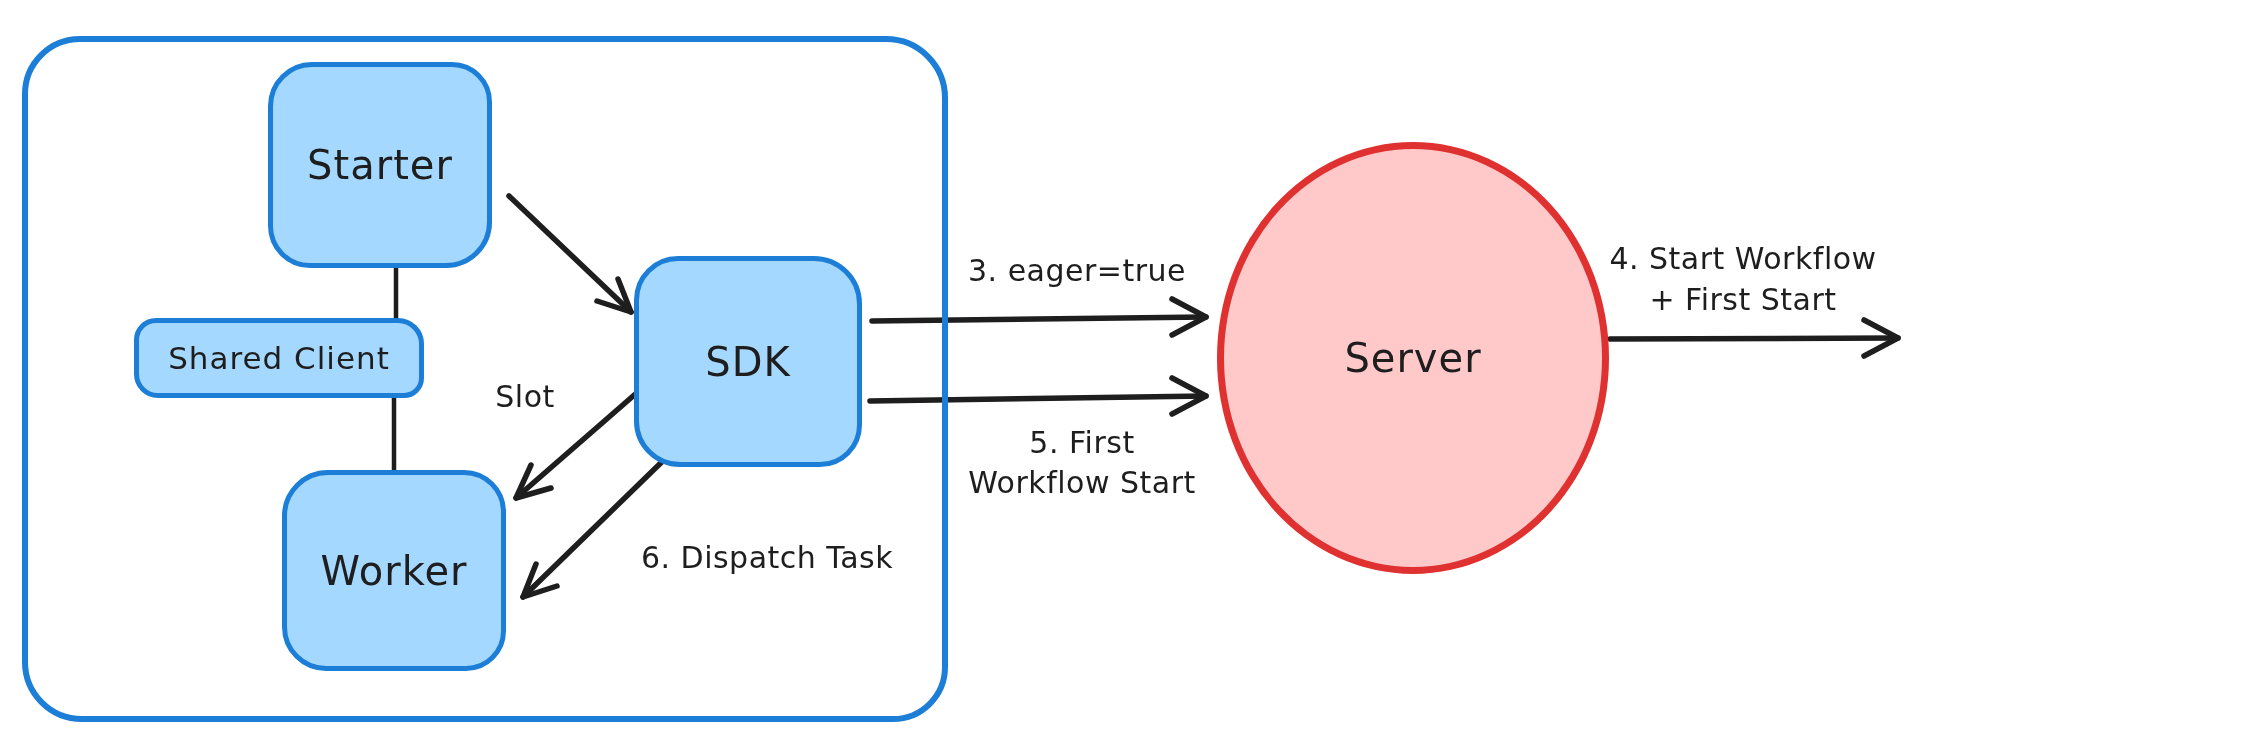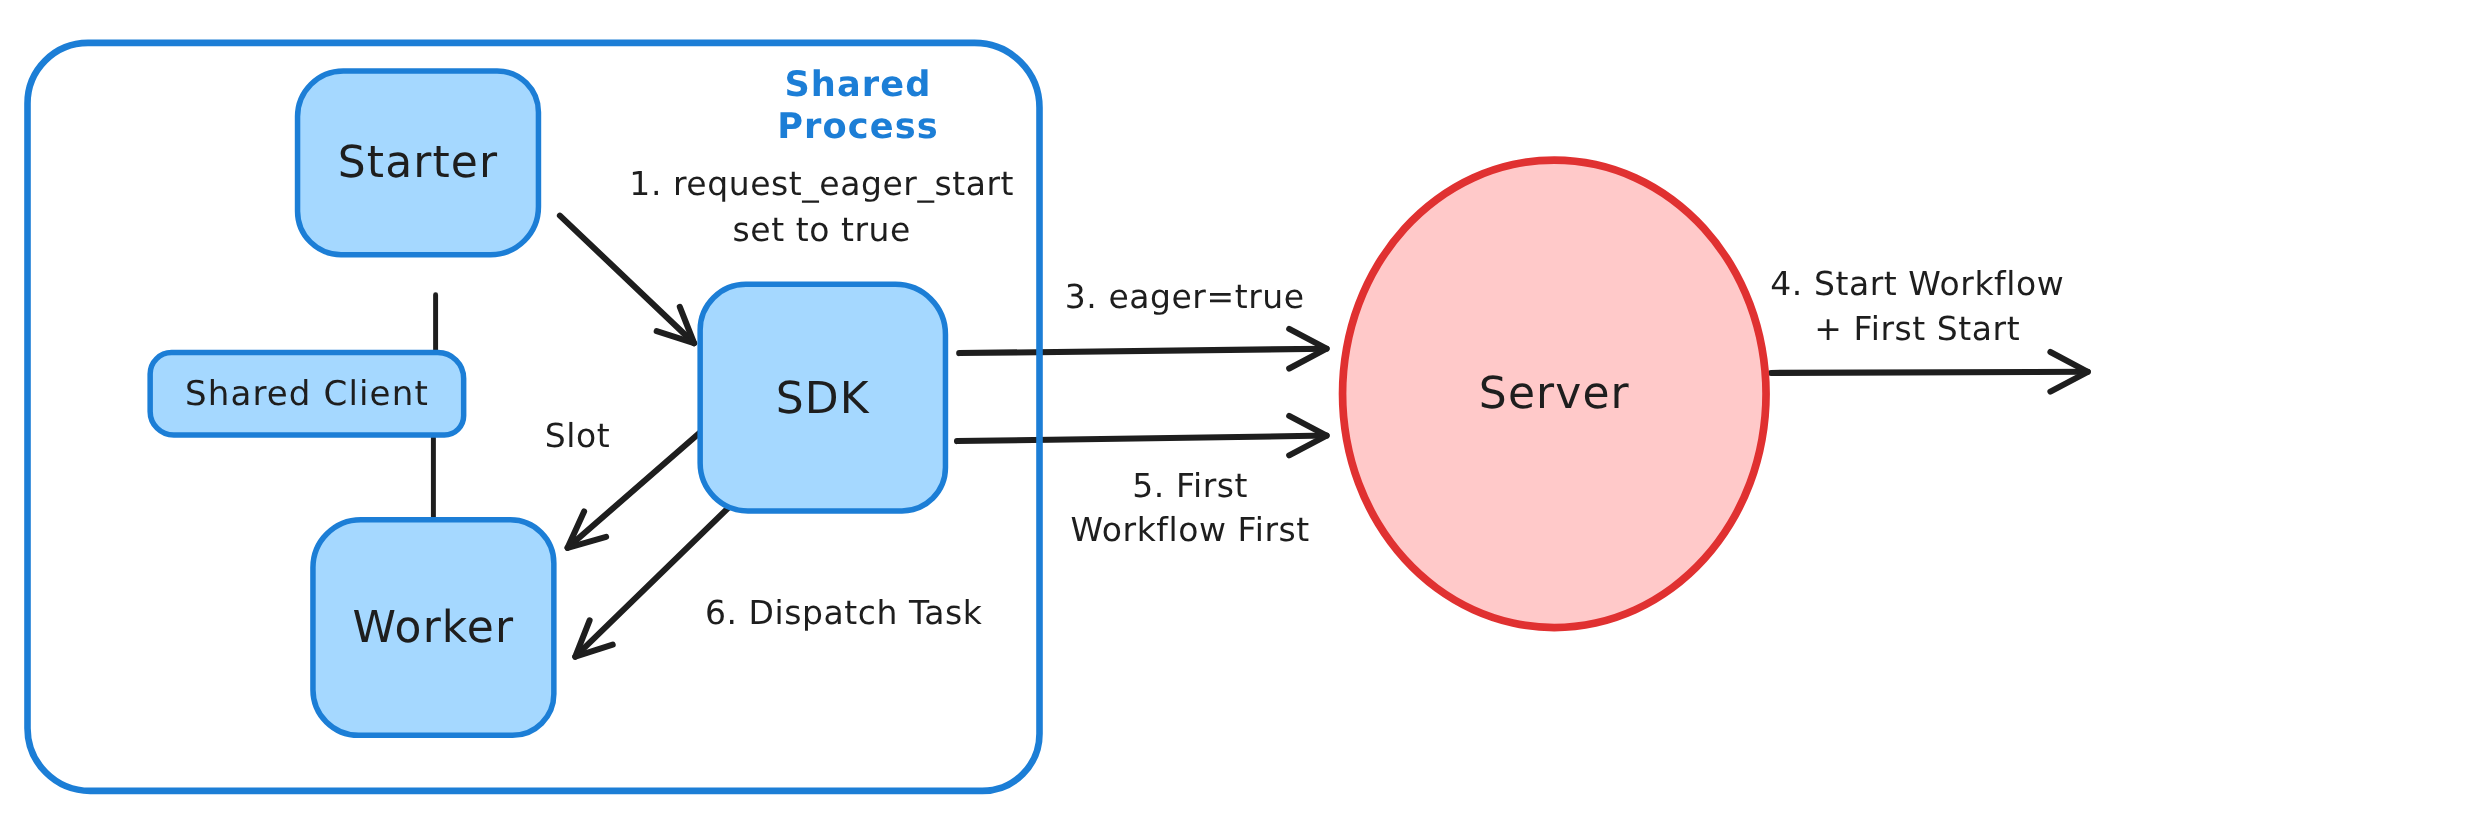--- a/index.html
+++ b/index.html
@@ -57,21 +57,21 @@
     position: absolute;
     left: 640px; top: 57px;
     width: 280px;
     text-align: center;
     font-size: 32px;
     font-weight: bold;
     color: var(--blue-stroke);
     letter-spacing: 1px;
   }
   .node-label { font-size: 40px; letter-spacing: 1px; }
-  #starter-node  { left: 268px; top: 62px;  width: 224px; height: 172px; border-radius: 44px 40px 46px 42px; }
+  #starter-node  { left: 268px; top: 62px;  width: 224px; height: 206px; border-radius: 44px 40px 46px 42px; }
   #shared-client-node { left: 134px; top: 318px; width: 290px; height: 80px; border-radius: 22px 26px 20px 24px; }
   #shared-client-node .node-label { font-size: 31px; }
   #worker-node   { left: 282px; top: 470px; width: 224px; height: 201px; border-radius: 46px 42px 40px 44px; }
   #sdk-node      { left: 634px; top: 256px; width: 228px; height: 211px; border-radius: 44px 48px 42px 46px; }
   #server-node   { left: 1217px; top: 142px; width: 392px; height: 432px; border-radius: 50%; border-width: 7px; }
   #db-node       { left: 1908px; top: 193px; width: 309px; height: 343px; border-radius: 62px 58px 64px 60px; }
   #db-node .node-label { font-size: 44px; letter-spacing: 2px; }
   .annotation {
     position: absolute;
     text-align: center;
@@ -125,21 +125,20 @@
       <polyline class="sketch-line" points="1172,378 1206,396 1172,414"></polyline>
     </g>
 
     <g>
       <path class="sketch-line" d="M1610,339 L1898,338"></path>
       <polyline class="sketch-line" points="1864,320 1898,338 1864,356"></polyline>
     </g>
   </svg>
 
   <div class="container-frame"></div>
-  <div class="container-label">Shared Process</div>
 
   <div class="node blue-node" id="starter-node">
     <span class="node-label">Starter</span>
   </div>
 
   <div class="node blue-node" id="shared-client-node">
     <span class="node-label">Shared Client</span>
   </div>
 
   <div class="node blue-node" id="worker-node">
@@ -149,40 +148,36 @@
   <div class="node blue-node" id="sdk-node">
     <span class="node-label">SDK</span>
   </div>
 
   <div class="node red-node" id="server-node">
     <span class="node-label">Server</span>
   </div>
 
 
 
-  <div class="annotation" id="label-request-eager-start">
-    <div>1. request_eager_start</div>
-    <div>set to true</div>
-  </div>
 
   <div class="annotation" id="label-reserve-slot">
     <div>Slot</div>
   </div>
 
   <div class="annotation" id="label-dispatch-task">
     <div>6. Dispatch Task</div>
   </div>
 
   <div class="annotation" id="label-eager-true">
     <div>3. eager=true</div>
   </div>
 
   <div class="annotation" id="label-first-workflow-task">
     <div>5. First</div>
-    <div>Workflow First</div>
+    <div>Workflow Start</div>
   </div>
 
   <div class="annotation" id="label-start-workflow">
     <div>4. Start Workflow</div>
     <div>+ First Start</div>
   </div>
 
 </div>
 
 </body></html>

